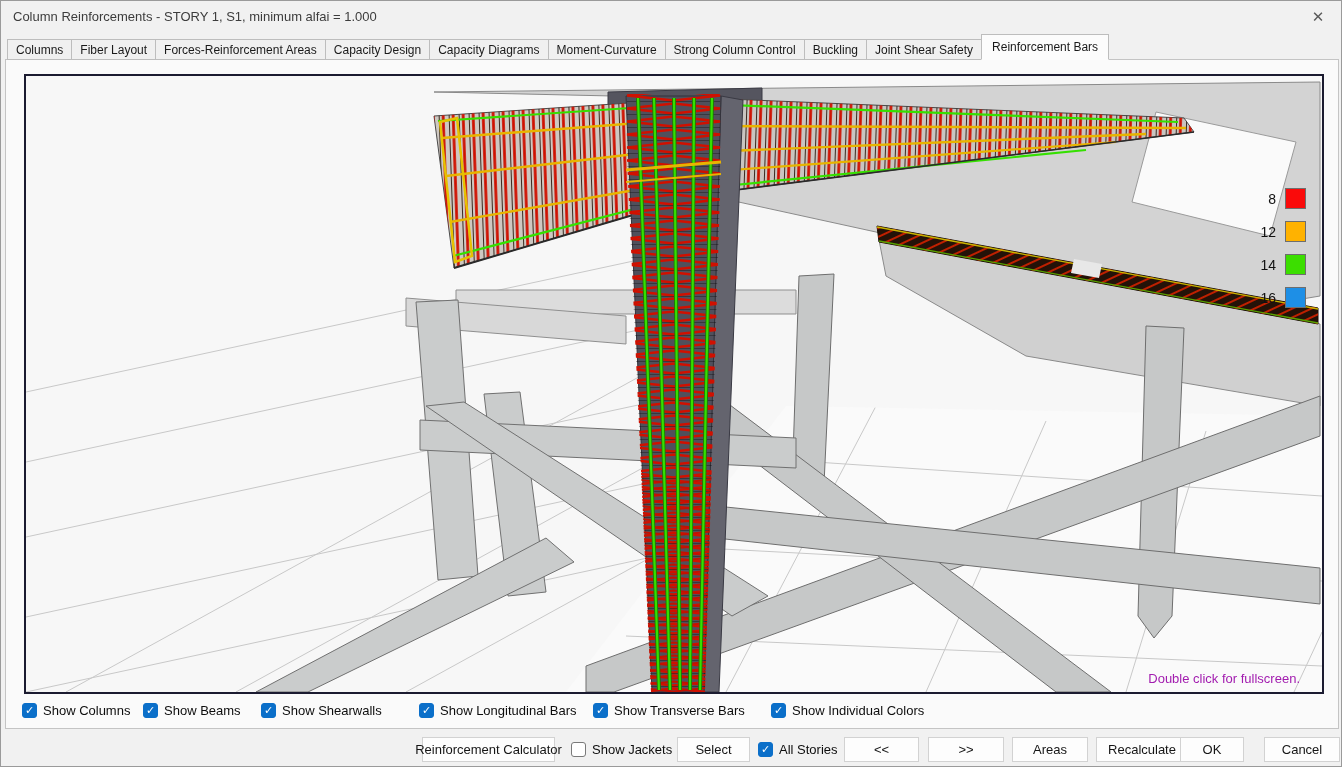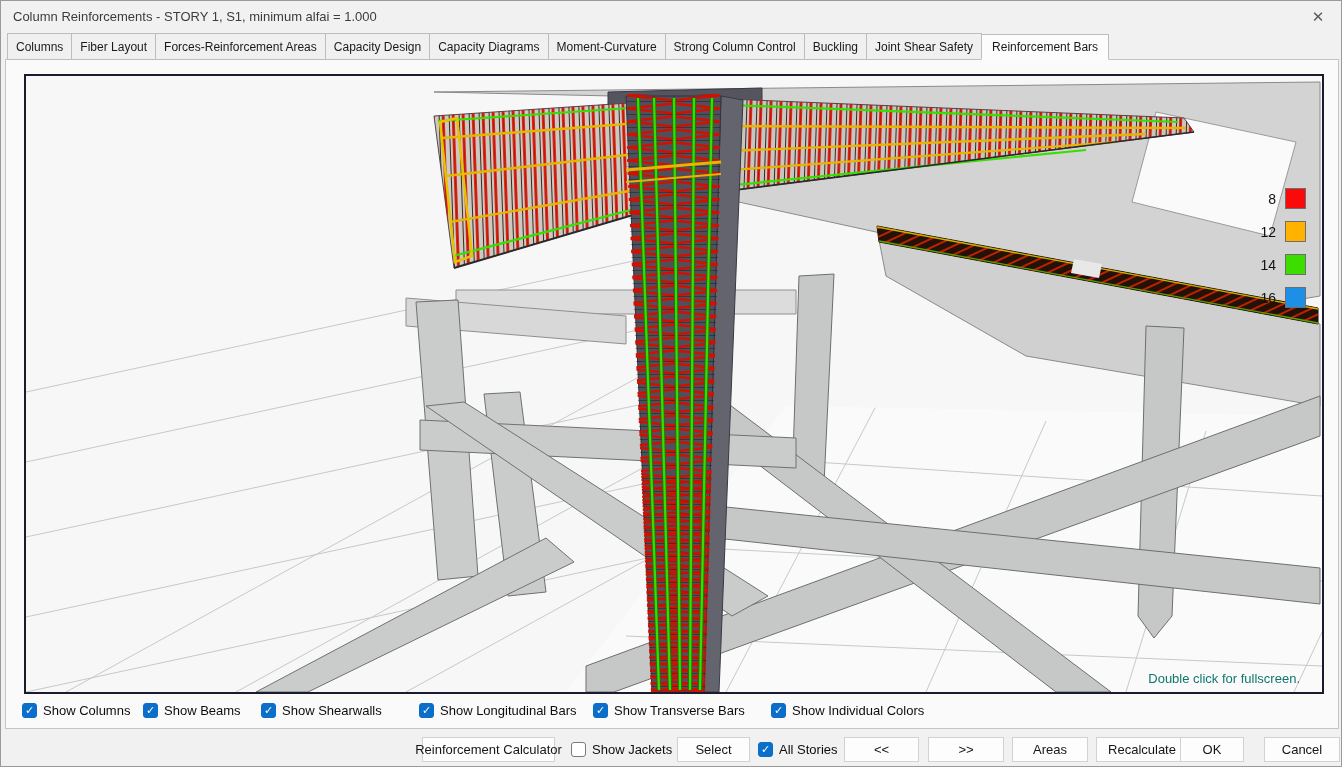--- a/index.html
+++ b/index.html
@@ -14,39 +14,39 @@
   
   .titlebar { position:absolute; left:0; top:0; width:100%; height:32px; background:#f1f1f1; }
   .titlebar .title { position:absolute; left:12px; top:8px; font-size:13px; color:#3c3c3c; }
   .close-btn { position:absolute; right:0; top:0; width:46px; height:32px;
     display:flex; align-items:center; justify-content:center;
     color:#5a5a5a; font-size:15px; cursor:default; }
 
   
   .tabbar { position:absolute; left:6px; top:33px; height:26px; display:flex; align-items:flex-end; z-index:5; }
   .tab { position:relative; background:#f0f0f0; border:1px solid #bdbdbd; margin-right:-1px;
-    height:27px; padding:3px 8px; font-size:12px; color:#1a1a1a;
+    height:21px; padding:3px 8px; font-size:12px; color:#1a1a1a;
     display:flex; align-items:center; white-space:nowrap; }
   .tab.active { background:#fcfcfc; height:26px; border-bottom:1px solid #fcfcfc; z-index:6; padding:3px 10px; }
 
   
   .tabpage { position:absolute; left:4px; top:58px; width:1334px; height:670px;
     background:#fafafa; border:1px solid #c4c4c4; }
 
   
   .viewport { position:absolute; left:18px; top:14px; width:1300px; height:620px;
     border:2px solid #1b1b30; background:#f7f7f7; overflow:hidden; }
   .viewport svg { display:block; }
 
   .legend { position:absolute; top:112px; right:16px; display:flex; flex-direction:column; gap:12px; align-items:flex-end; }
   .legend-row { display:flex; align-items:center; gap:9px; }
   .legend-row .lbl { font-size:14px; color:#111; }
   .legend-row .swatch { width:21px; height:21px; border:1px solid #6e6e6e; }
 
-  .fs-hint { position:absolute; right:22px; bottom:6px; font-size:13px; color:#0f766e; }
+  .fs-hint { position:absolute; right:22px; bottom:6px; font-size:13px; color:#a21caf; }
 
   
   .cb { position:absolute; display:flex; align-items:center; gap:6px; font-size:13px; color:#0d0d0d; white-space:nowrap; cursor:default; }
   .cb .box { width:15px; height:15px; border-radius:3px; display:flex; align-items:center; justify-content:center;
     font-size:11px; line-height:1; }
   .cb.checked .box { background:#0b6fc9; border:1px solid #0b6fc9; color:#fff; }
   .cb.unchecked .box { background:#fff; border:1px solid #7a7a7a; color:transparent; }
   .toggles .cb { top:643px; }
 
   

